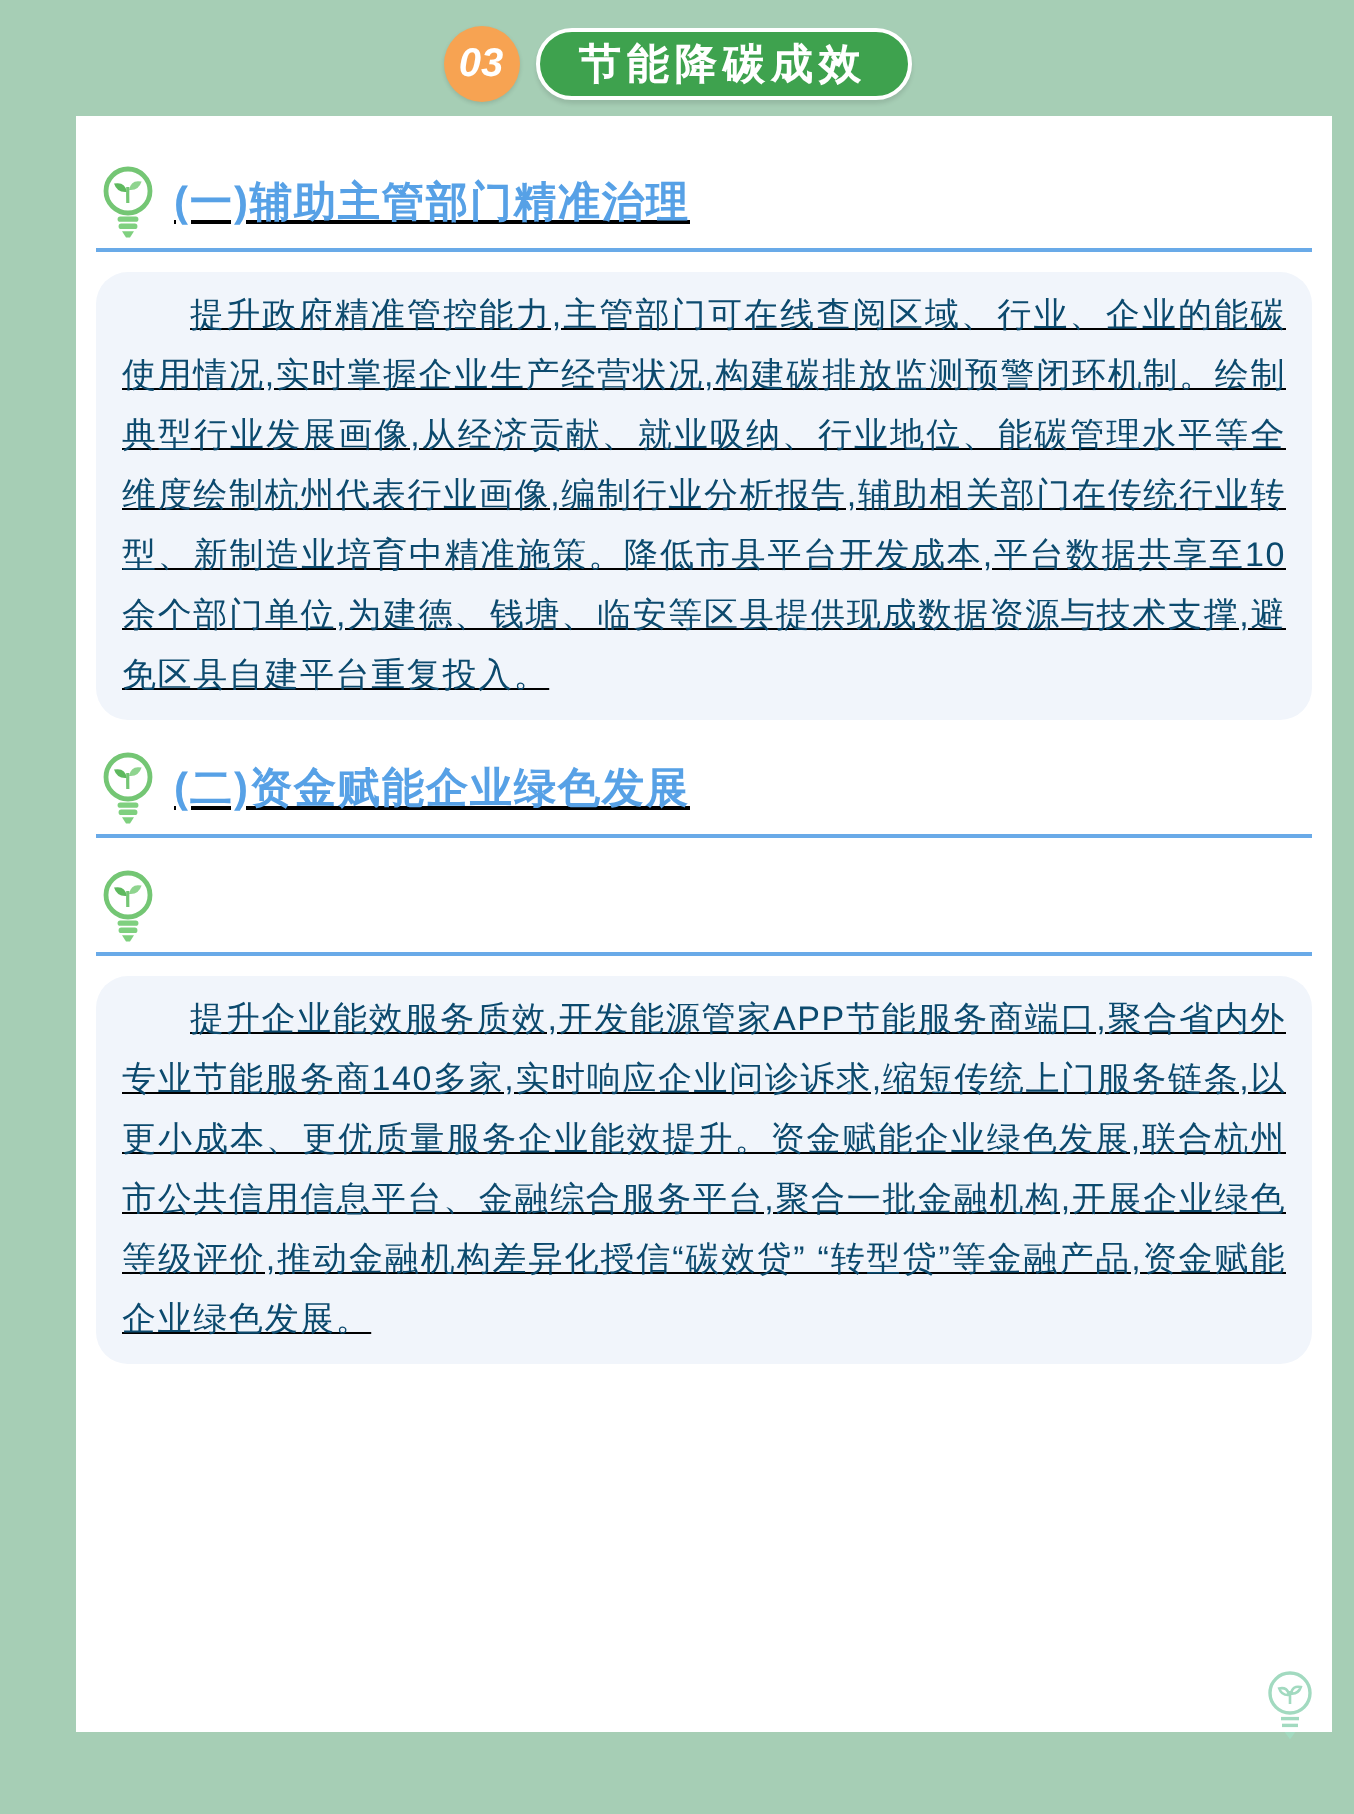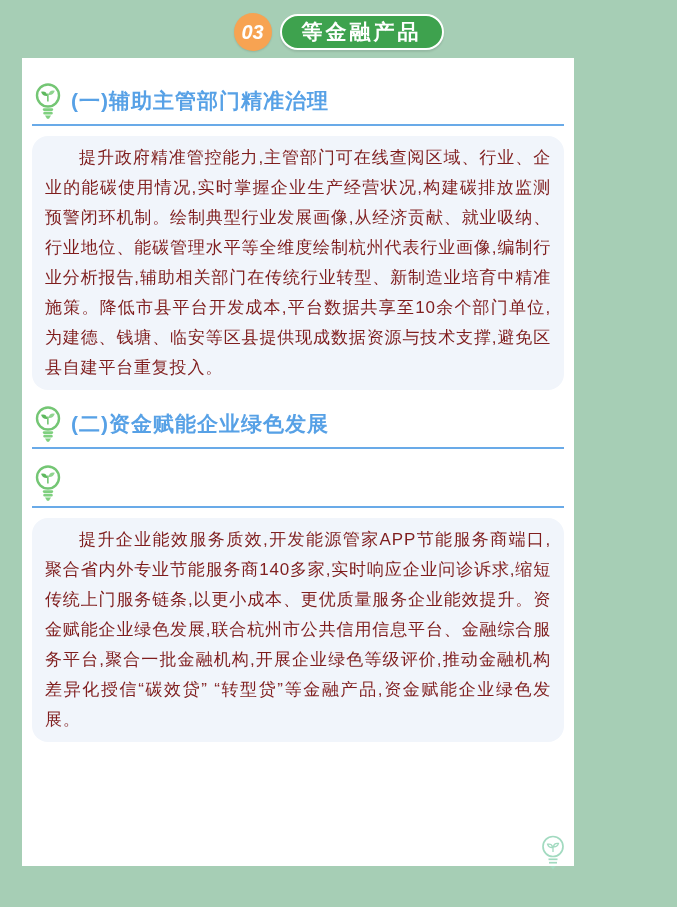--- a/index.html
+++ b/index.html
@@ -23,51 +23,52 @@
   }
   .title-pill{
     height:36px;box-sizing:border-box;
     background:#3ea24e;border:2px solid #ffffff;border-radius:20px;
     color:#ffffff;font-size:21px;font-weight:bold;letter-spacing:3px;
     padding:0 20px;display:flex;align-items:center;
     box-shadow:0 2px 2px rgba(0,0,0,0.10);
   }
   
   .card{
-    position:absolute;left:22px;top:58px;width:552px;height:808px;
+    position:absolute;left:38px;top:58px;width:628px;height:808px;
     background:#ffffff;box-sizing:border-box;
     padding:24px 10px 0 10px;
+    text-decoration:underline;
   }
   .section{margin-bottom:15px;}
   .sec-head{
     display:flex;align-items:center;gap:7px;
     padding:0 0 4px 0;
     border-bottom:2px solid #69aae8;
   }
   .sec-title{
     color:#57a1e6;font-size:21px;font-weight:bold;letter-spacing:1px;
   }
   .sec-body{
     margin-top:10px;background:#f1f5fb;
     padding:7px 13px;
     font-size:17px;line-height:30px;letter-spacing:0.8px;
-    color:#7f1d1d;text-align:justify;border-radius:16px;
+    color:#0c4a6e;text-align:justify;border-radius:16px;
   }
   .sec-body p{margin:0;text-indent:2em;}
   .bulb{flex:0 0 auto;display:block;}
   .footer-bulb{
     position:absolute;right:6px;bottom:-6px;width:30px;height:38px;
   }
 </style>
 </head>
 <body>
 
 <div class="header">
   <div class="num-badge">03</div>
-  <div class="title-pill">等金融产品</div>
+  <div class="title-pill">节能降碳成效</div>
 </div>
 
 <div class="card">
 
   <div class="section">
     <div class="sec-head">
       <svg class="bulb" width="32" height="38" viewBox="0 0 32 38">
         <circle cx="16" cy="13.5" r="11" fill="#ffffff" stroke="#74c674" stroke-width="2.4"></circle>
         <path d="M15.5 14 Q10.5 14.5 9 9.8 Q14.5 8.6 15.5 14 Z" fill="#5eb95e"></path>
         <path d="M16.5 13 Q21.3 13.5 22.8 8.8 Q17.5 7.6 16.5 13 Z" fill="#8fd48f"></path>

